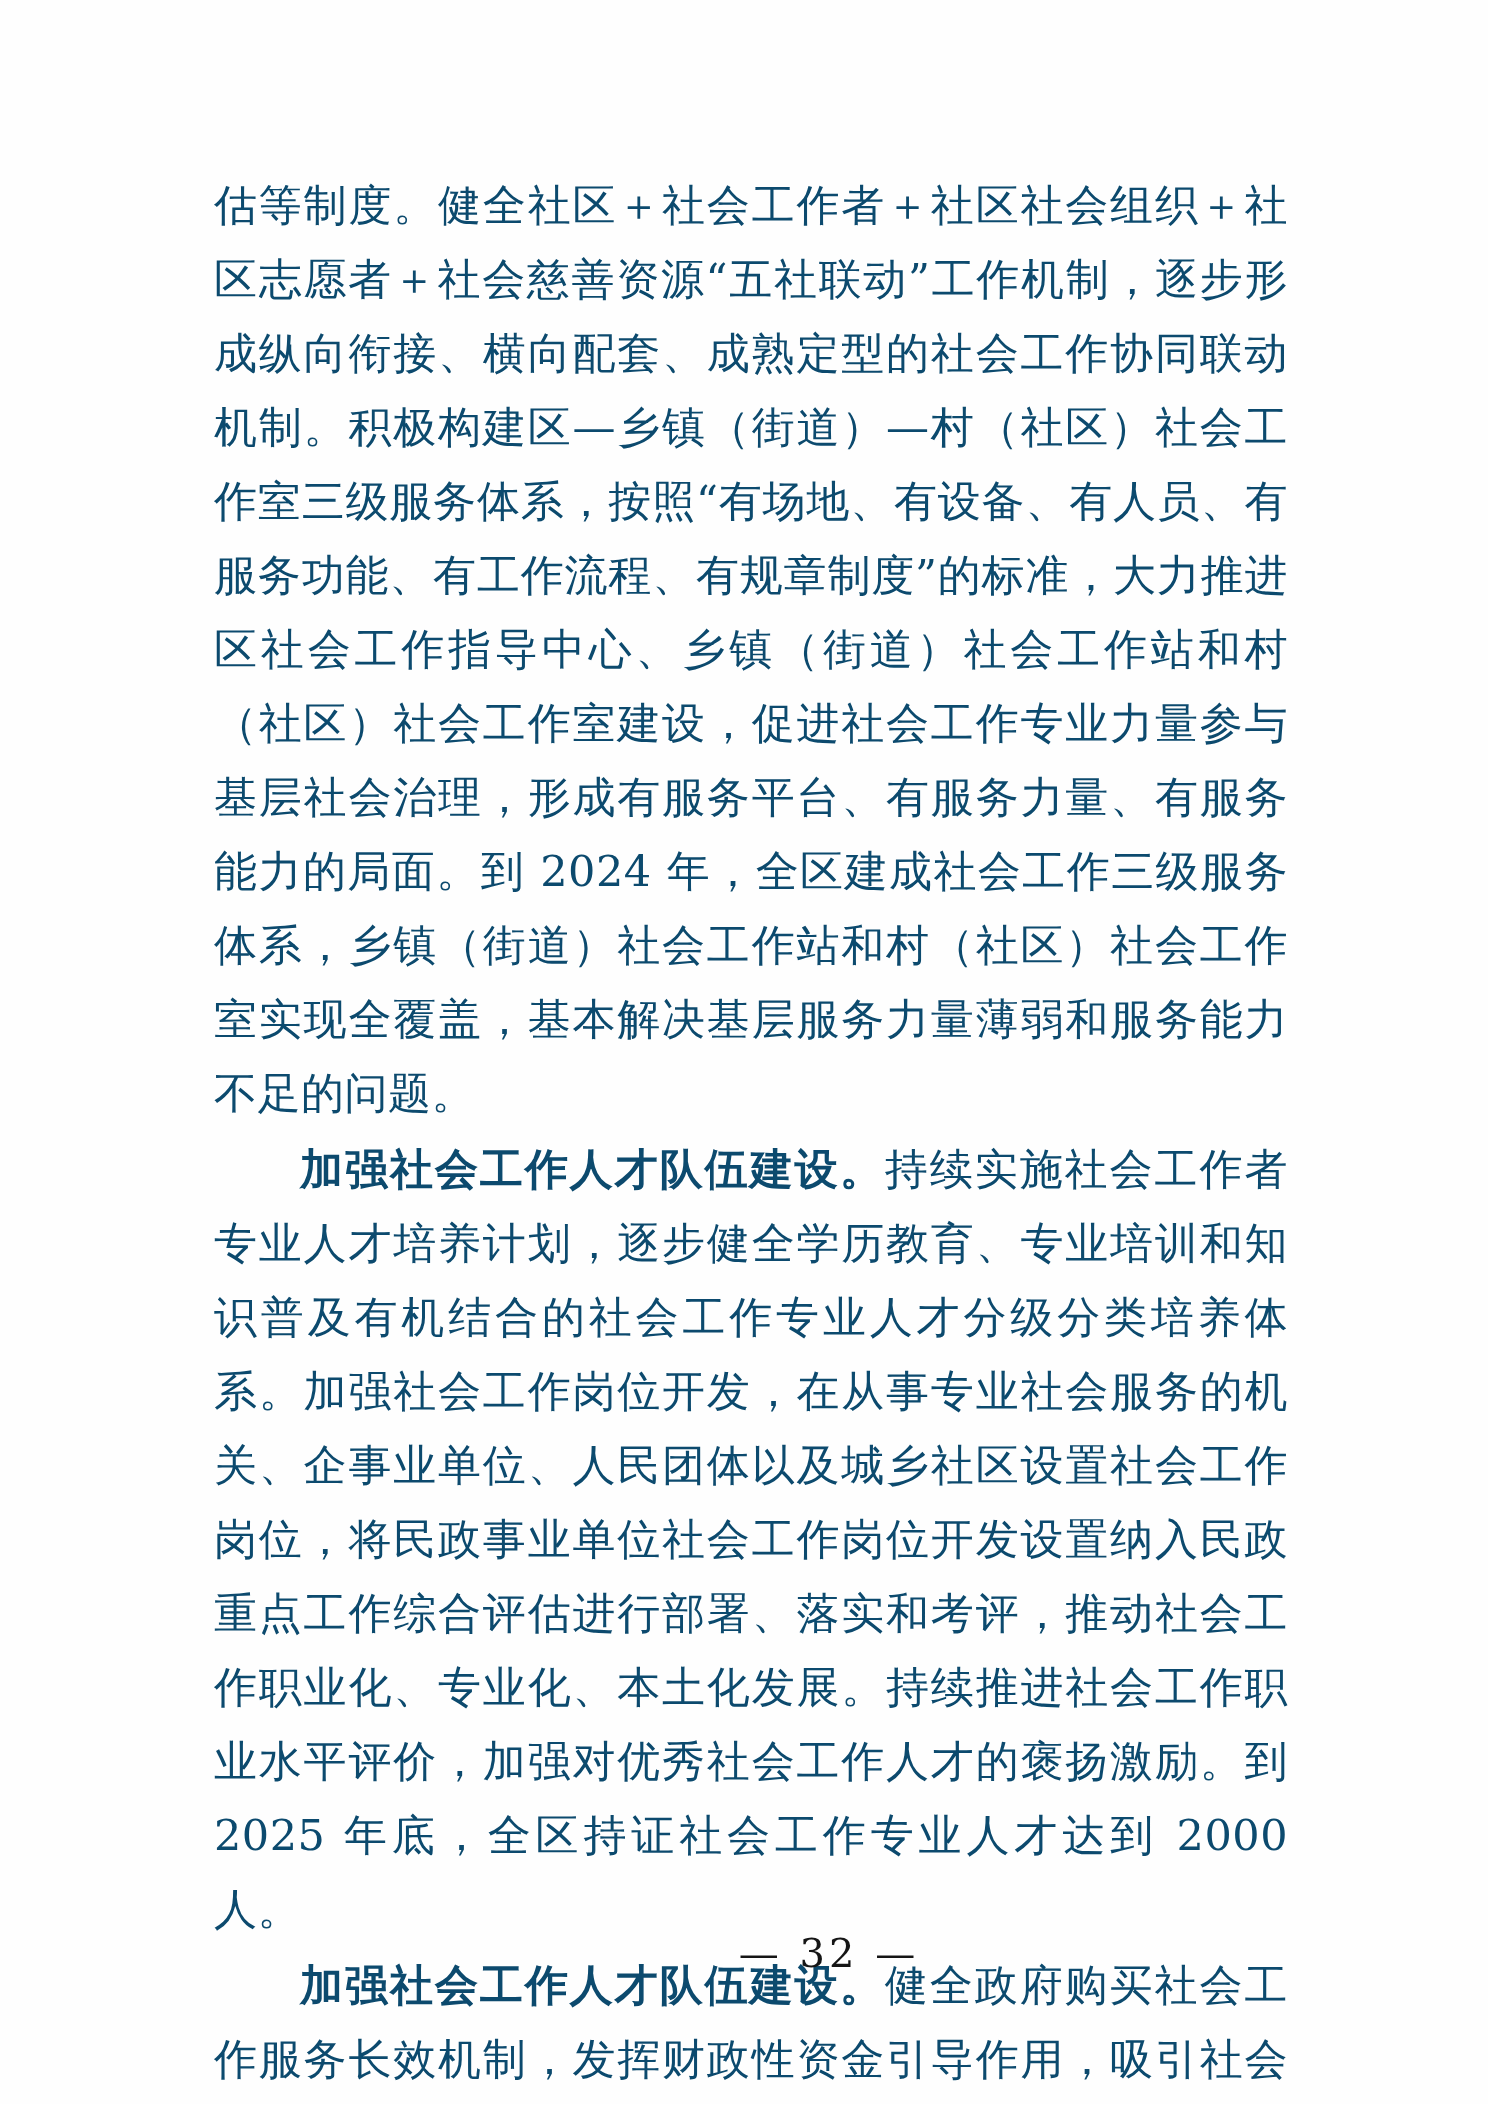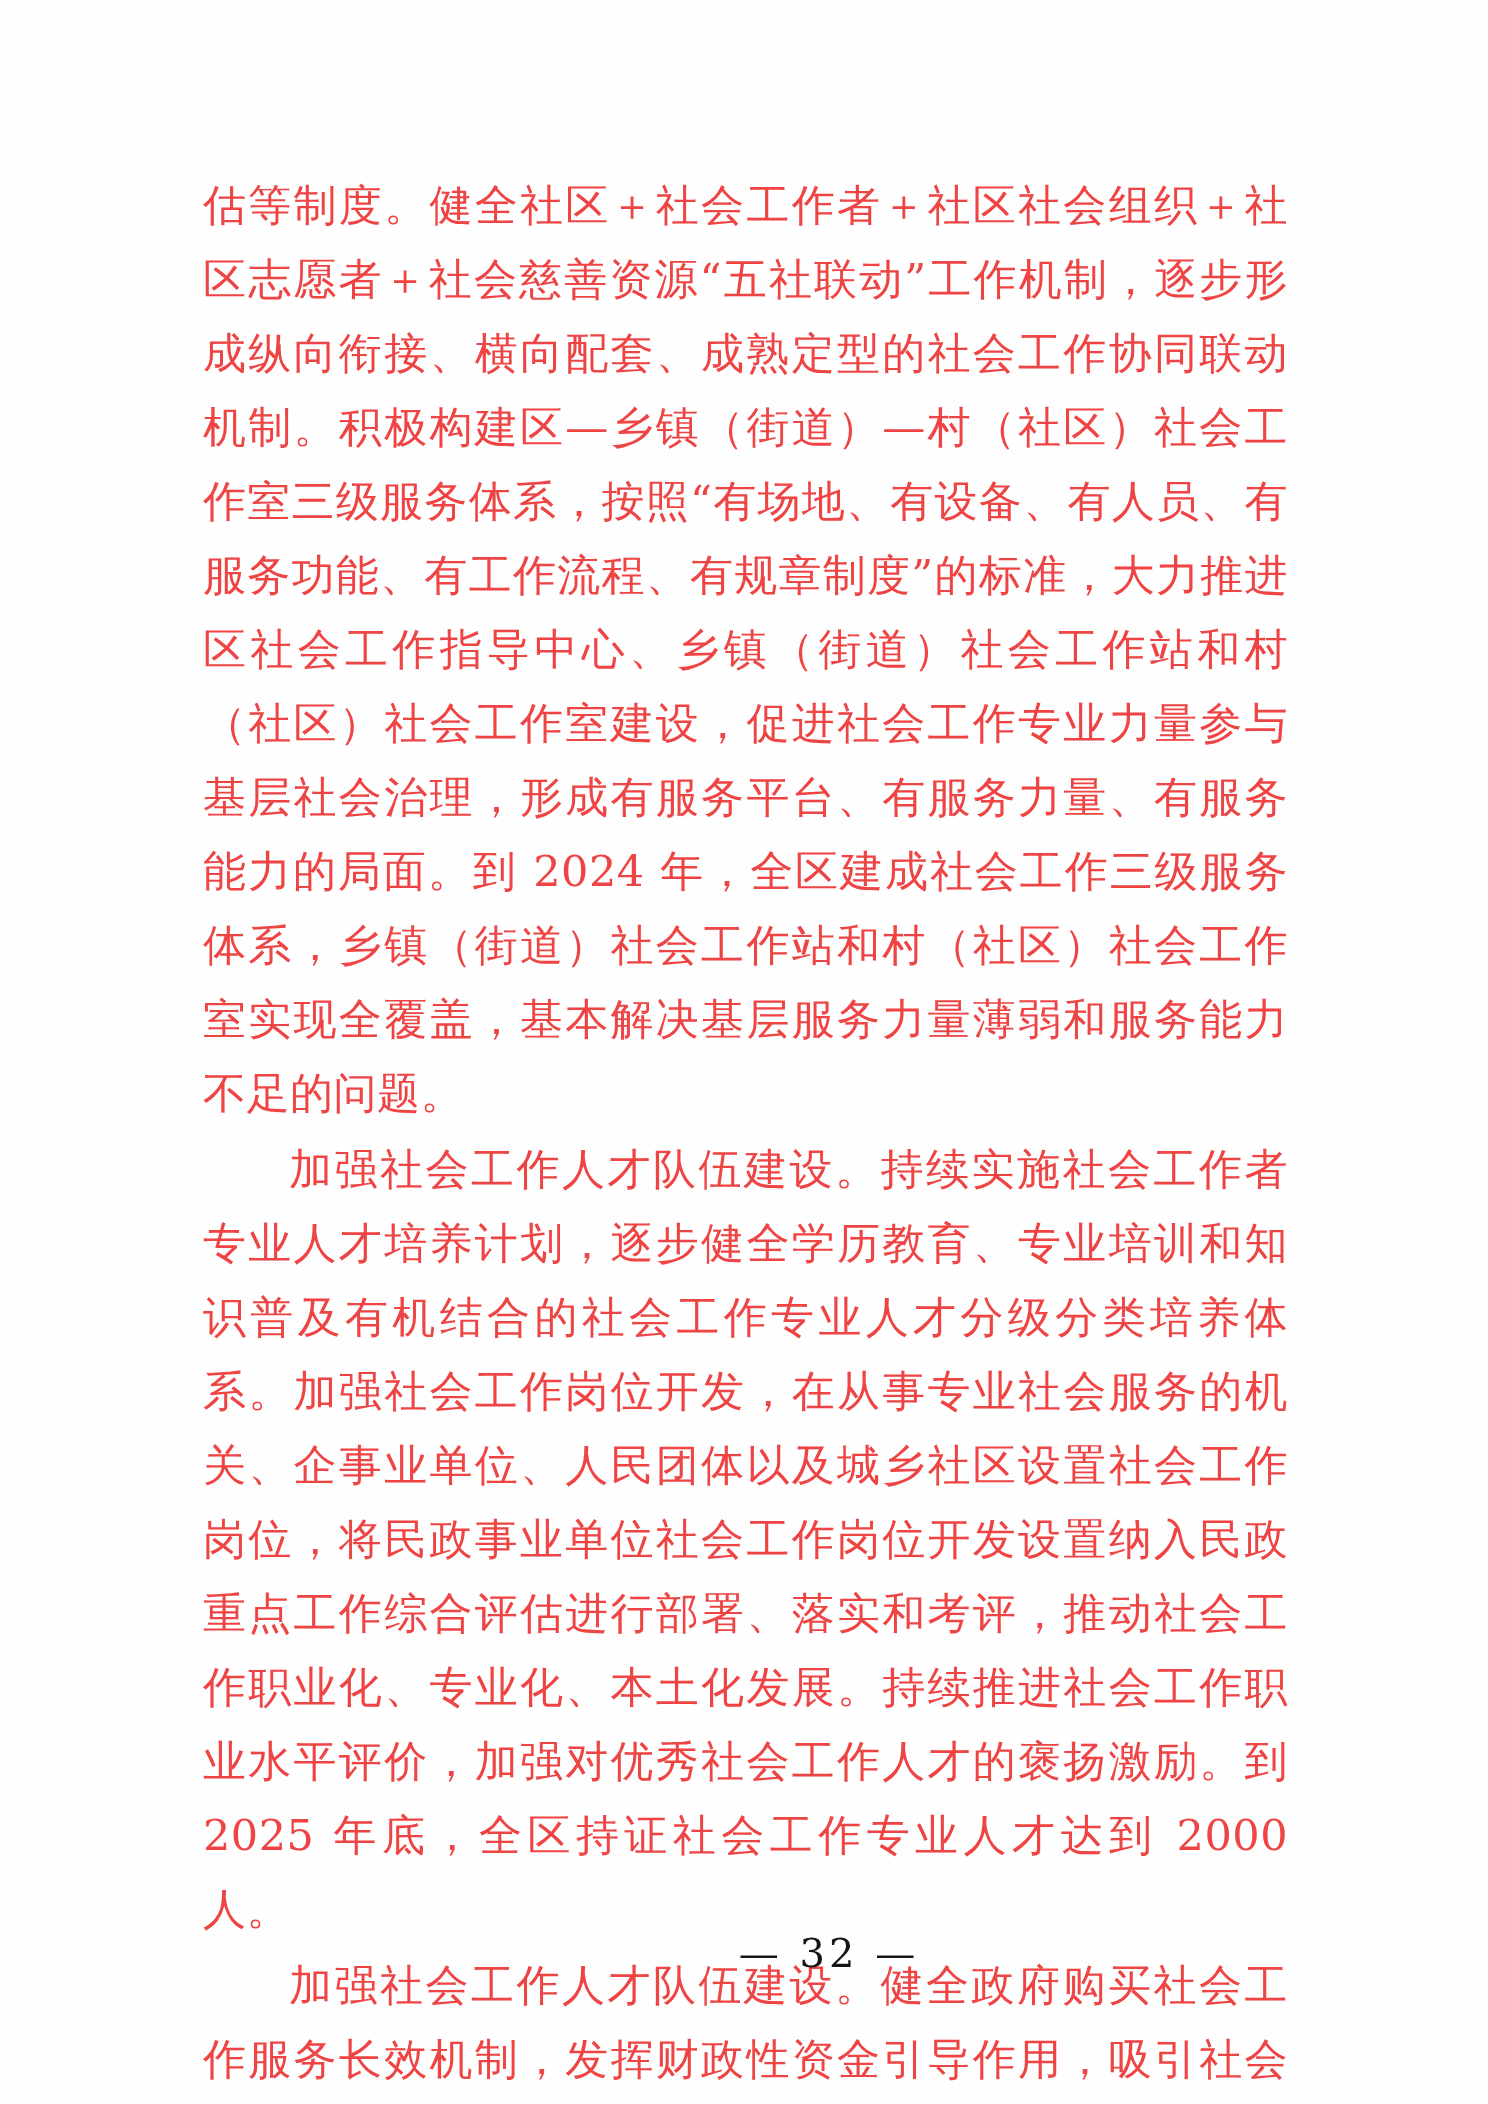--- a/index.html
+++ b/index.html
@@ -28,31 +28,31 @@
     left: 198px;
     top: 168px;
     width: 1090px;
   }
   .para {
     font-size: 43px;
     line-height: 74px;
     text-align: justify;
     text-justify: inter-ideograph;
     letter-spacing: 0.5px;
-    margin: 0 0 0 5px;
-    color: #ef4444;
+    margin: 0 0 0 16px;
+    color: #0c4a6e;
   }
   .para + .para {
     margin-top: 2px;
   }
   .indent {
     text-indent: 86px;
   }
   .bold-lead {
-    font-weight: normal;
+    font-weight: bold;
   }
   .footer {
     position: absolute;
     left: 0;
     top: 1930px;
     width: 1488px;
     text-align: center;
     padding-right: 4px;
   }
   .page-number {

